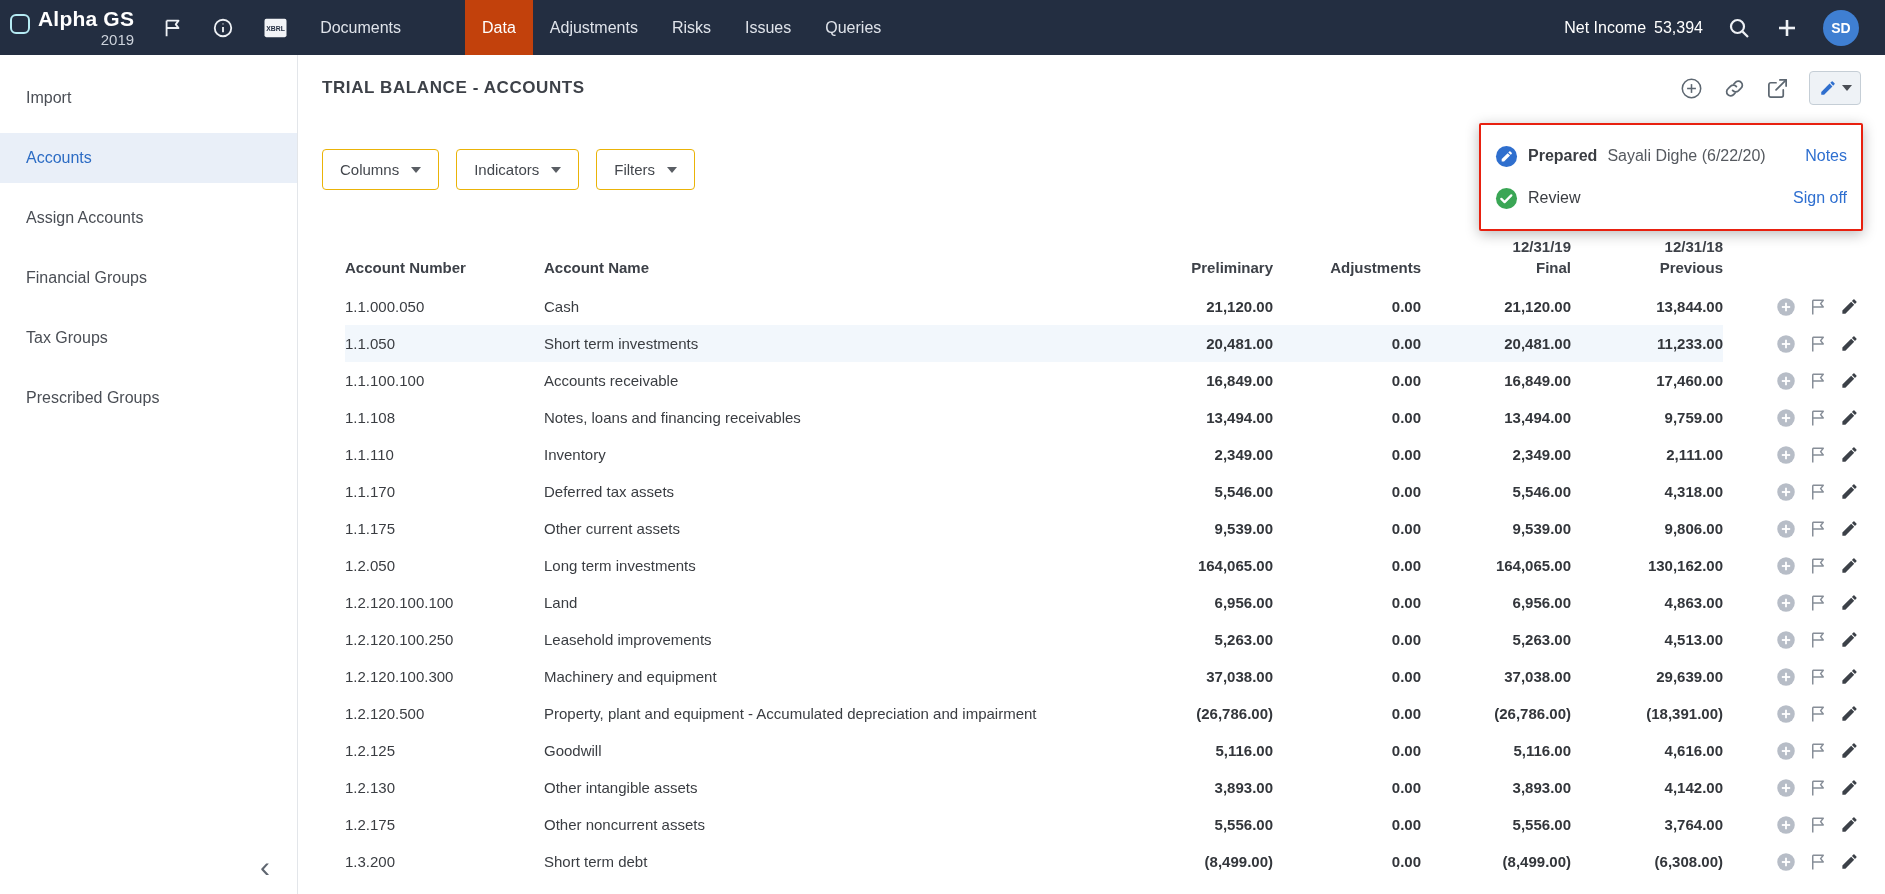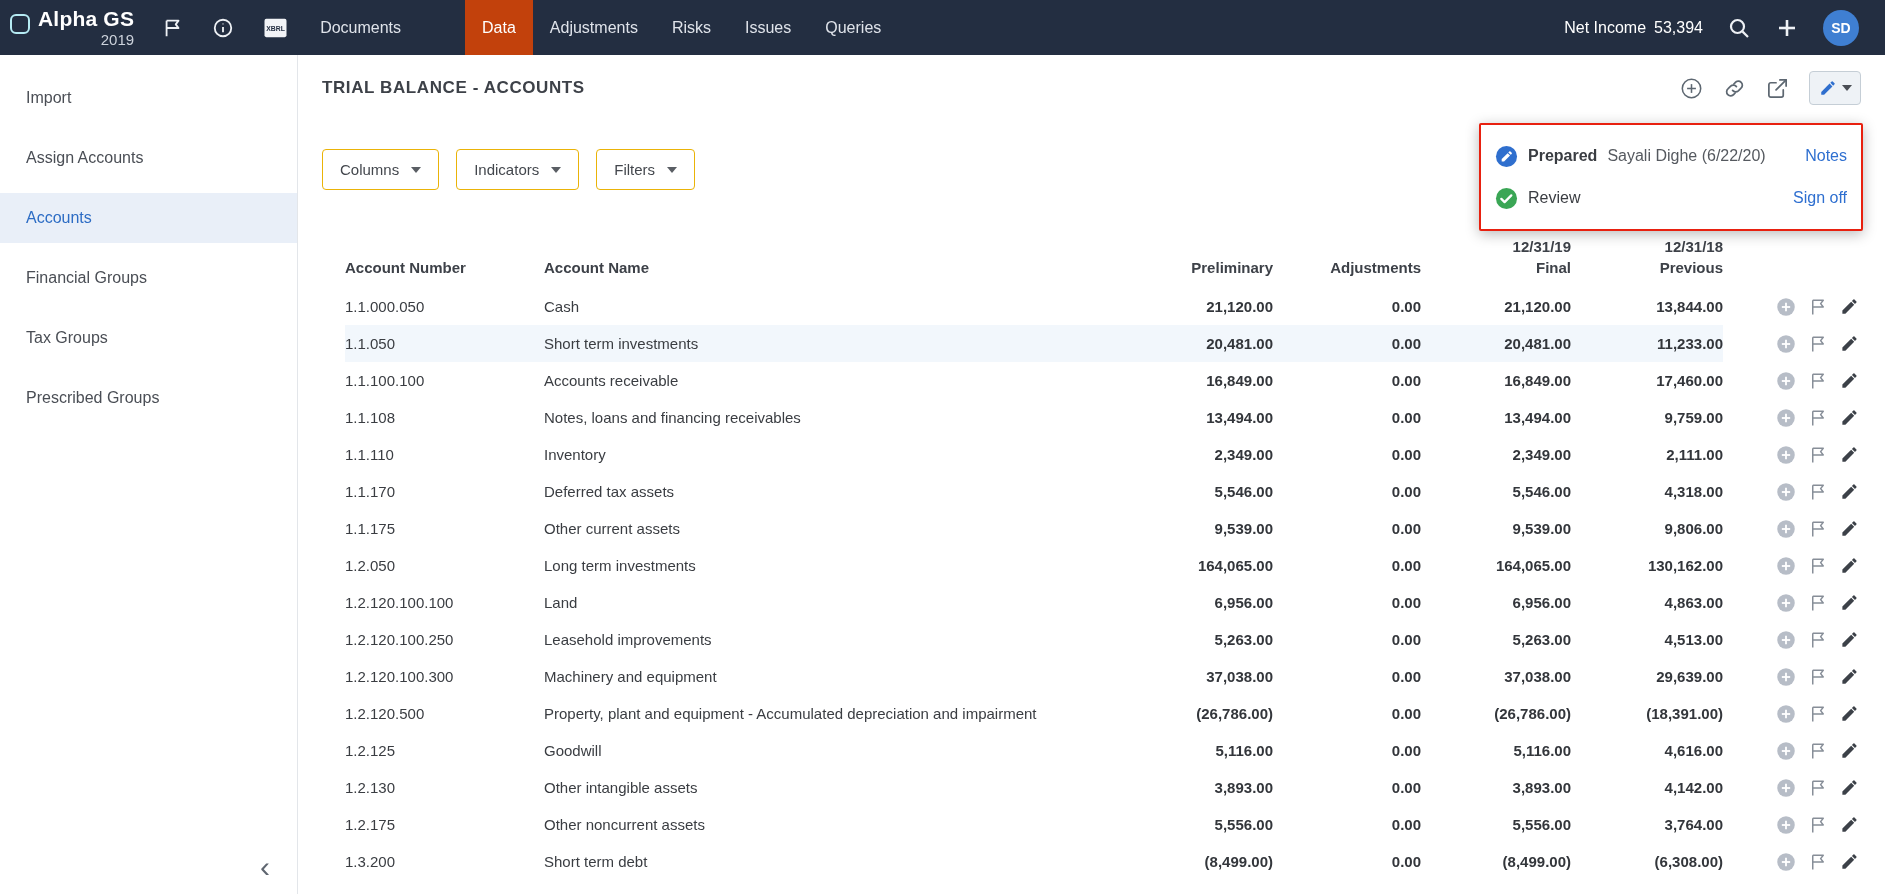--- a/index.html
+++ b/index.html
@@ -156,25 +156,25 @@
     </div>
   </header>
 
   <div class="body">
 
     <aside class="sidebar">
       <div id="sidebar-items">
           <div class="side-item">
     <span>Import</span>
   </div>
+          <div class="side-item active">
+    <span>Accounts</span>
+  </div>
           <div class="side-item">
     <span>Assign Accounts</span>
-  </div>
-          <div class="side-item active">
-    <span>Accounts</span>
   </div>
           <div class="side-item">
     <span>Financial Groups</span>
   </div>
           <div class="side-item">
     <span>Tax Groups</span>
   </div>
           <div class="side-item">
     <span>Prescribed Groups</span>
   </div>

